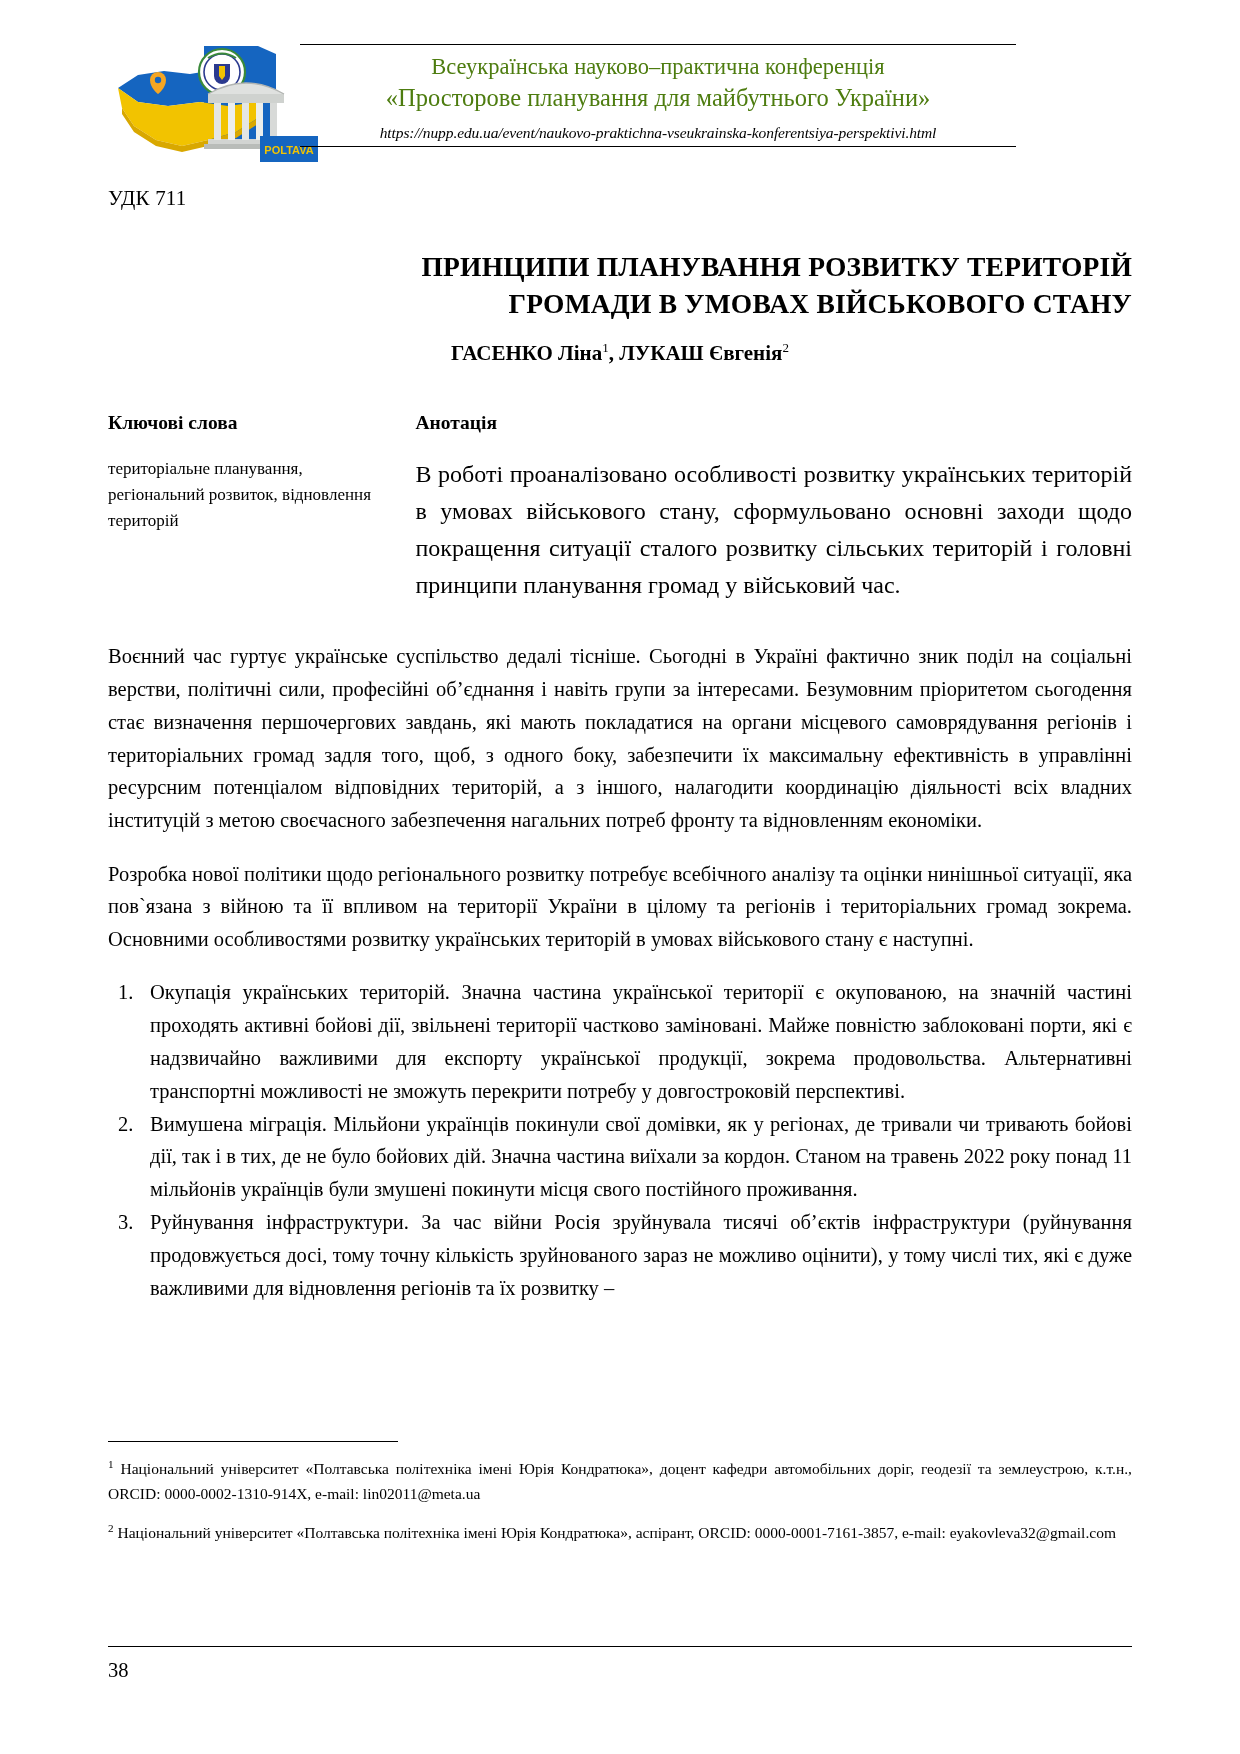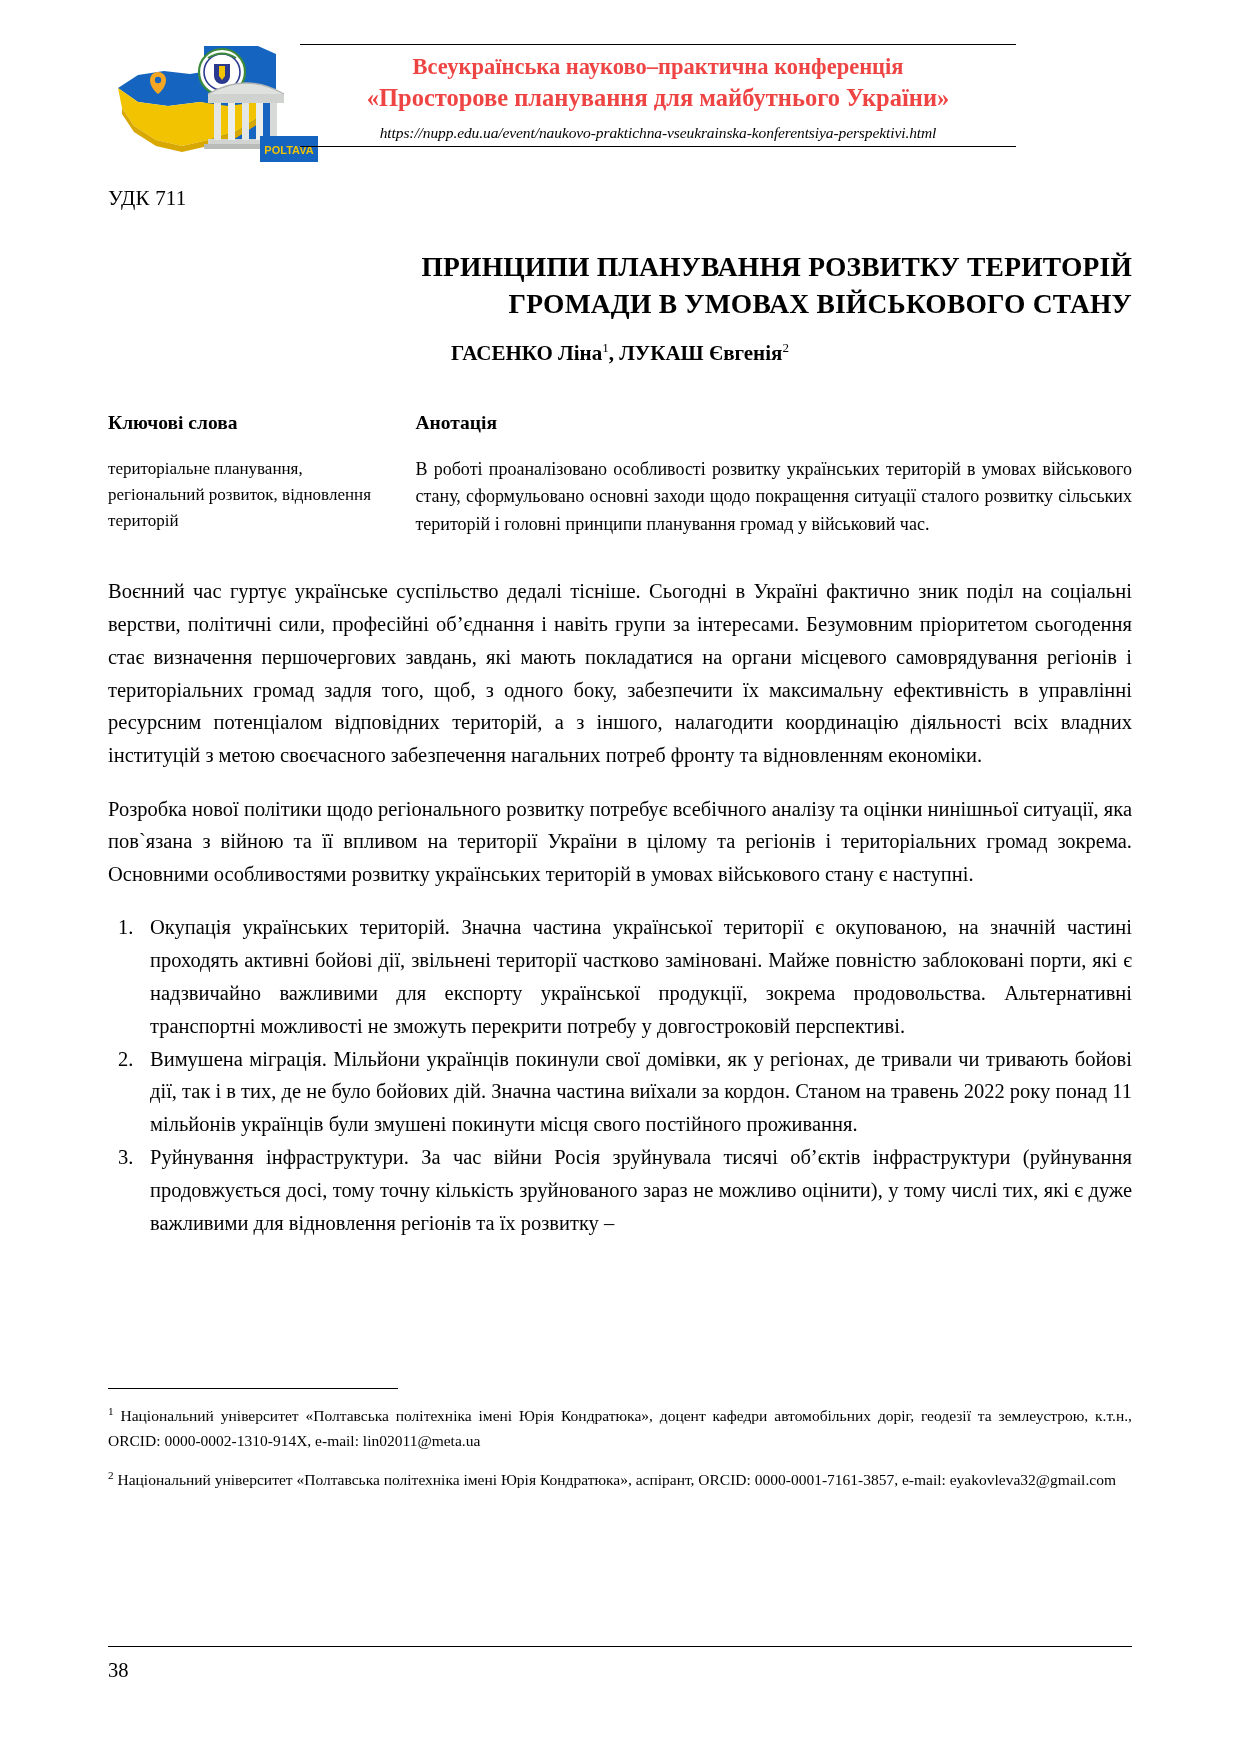--- a/index.html
+++ b/index.html
@@ -46,22 +46,22 @@
     width: 716px;
   }
   .header-rule-top {
     border-top: 1.6px solid #000;
     width: 716px;
     height: 0;
     margin: 0;
   }
   .conf-line1, .conf-line2 {
     text-align: center;
-    font-weight: bold;
-    color: #ef4444;
+    font-weight: normal;
+    color: #4d7c0f;
     line-height: 1.22;
   }
   .conf-line1 { font-size: 22.5px; padding-top: 8px; }
   .conf-line2 { font-size: 24.5px; padding-top: 3px; }
   .header-url {
     text-align: center;
     font-style: italic;
     font-size: 15.5px;
     padding-top: 11px;
     padding-bottom: 4px;
@@ -113,21 +113,21 @@
   .sec-head {
     font-size: 19.5px;
     font-weight: bold;
     margin-bottom: 22px;
   }
   .kw-list {
     font-size: 17px;
     line-height: 1.55;
   }
   .an-text {
-    font-size: 18px;
+    font-size: 24px;
     line-height: 1.55;
     text-align: justify;
     text-justify: inter-word;
   }
 
   
   .para {
     font-size: 20.5px;
     line-height: 1.60;
     text-align: justify;
@@ -155,21 +155,21 @@
     content: counter(itm) ".";
     position: absolute;
     left: 10px;
     top: 0;
   }
 
   
   .footnotes {
     position: absolute;
     left: 108px;
-    top: 1388px;
+    top: 1441px;
     width: 1024px;
     font-family: Liberation Serif, serif;
   }
   .fn-rule {
     width: 290px;
     border-top: 1.8px solid #000;
     margin-bottom: 14px;
   }
   .fn {
     font-size: 15.5px;

